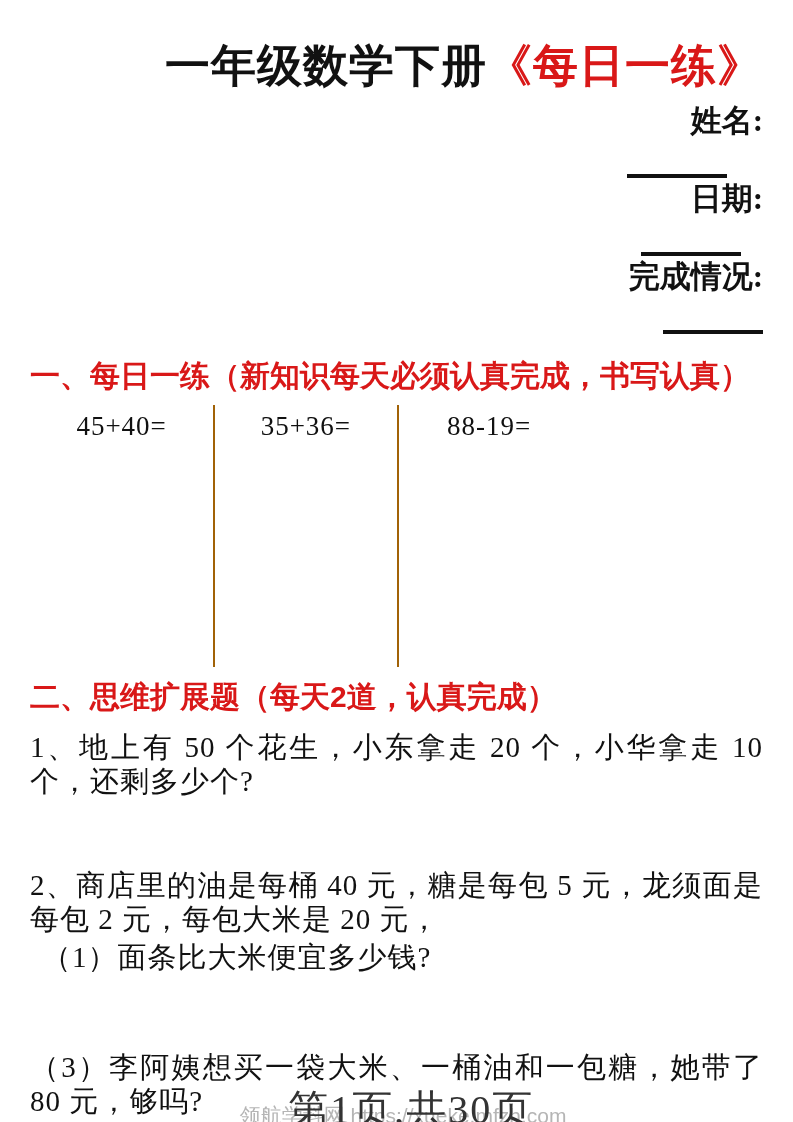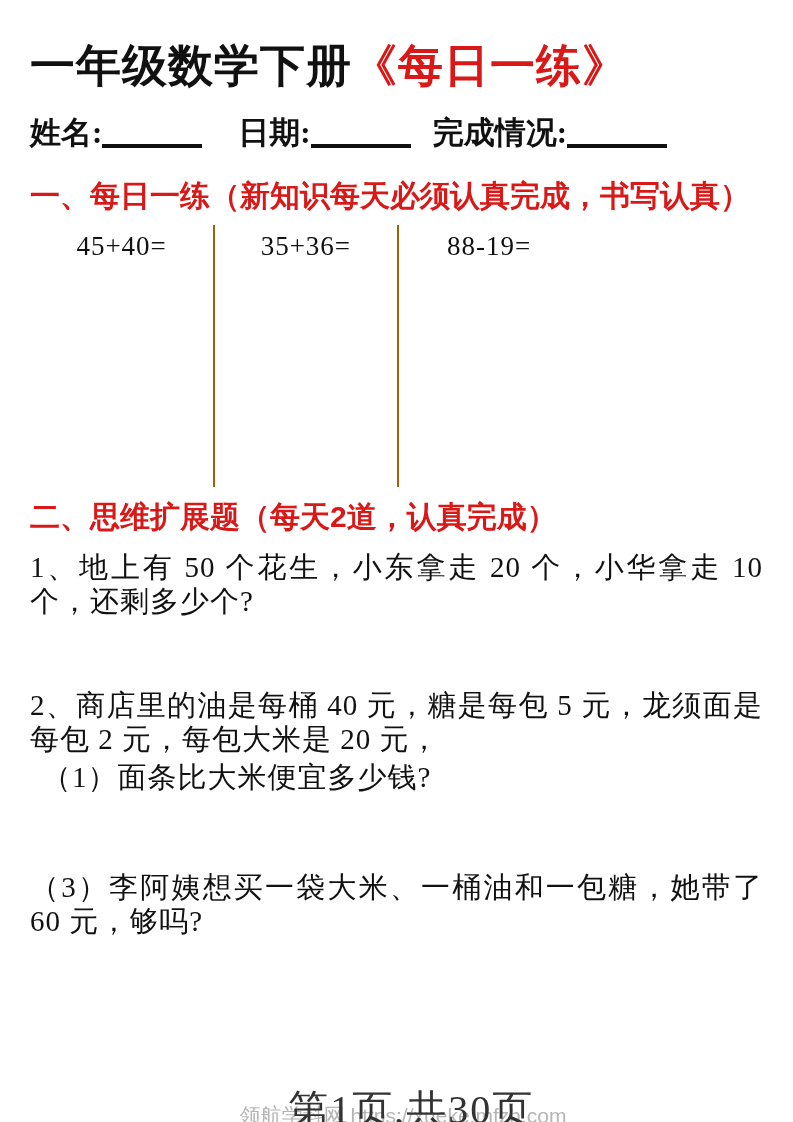--- a/index.html
+++ b/index.html
@@ -4,37 +4,38 @@
 <style>
   * { margin: 0; padding: 0; box-sizing: border-box; }
   html, body { width: 793px; height: 1122px; background: #ffffff; overflow: hidden; }
   body { font-family: "Liberation Serif", "DejaVu Serif", serif; color: #111111; }
 
   .page { width: 793px; height: 1122px; padding: 0 30px; position: relative; }
 
   
   .title {
     margin-top: 36px;
-    text-align: left;
+    text-align: right;
     font-family: "Liberation Sans", "DejaVu Sans", sans-serif;
     font-weight: bold;
     font-size: 45px;
     letter-spacing: 1px;
     white-space: nowrap;
   }
   .title .red { color: #d91818; }
 
   
   .info-row {
-    margin-top: 16px;
+    margin-top: 4px;
     display: flex;
-    align-items: flex-start;
+    align-items: flex-end;
     font-size: 31px;
     font-weight: bold;
     white-space: nowrap;
+    flex-direction: column;
   }
   .blank {
     display: inline-block;
     width: 100px;
     border-bottom: 4px solid #111111;
     height: 36px;
   }
   .gap-a { margin-right: 36px; }
   .gap-b { margin-right: 22px; }
 
@@ -141,20 +142,20 @@
   <p class="para q1">1、地上有 50 个花生，小东拿走 20 个，小华拿走 10 个，还剩多少个?</p>
 
   <div class="space-1"></div>
 
   <p class="para">2、商店里的油是每桶 40 元，糖是每包 5 元，龙须面是每包 2 元，每包大米是 20 元，</p>
 
   <p class="para sub1">（1）面条比大米便宜多少钱?</p>
 
   <div class="space-2"></div>
 
-  <p class="para sub3">（3）李阿姨想买一袋大米、一桶油和一包糖，她带了 60 元，够吗?</p>
+  <p class="para sub3">（3）李阿姨想买一袋大米、一桶油和一包糖，她带了 80 元，够吗?</p>
 
   <div class="footer">
     <span class="watermark">领航学科网 https://xueke.mfzh.com</span>
     <span class="page-indicator">第1页,共30页</span>
   </div>
 
 </div>
 
 </body></html>

